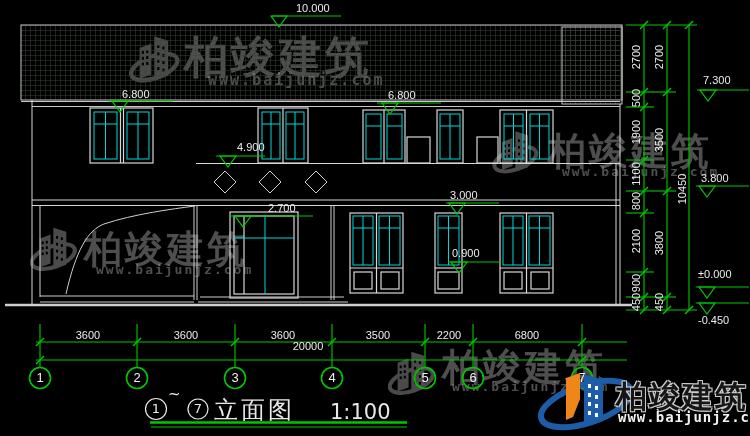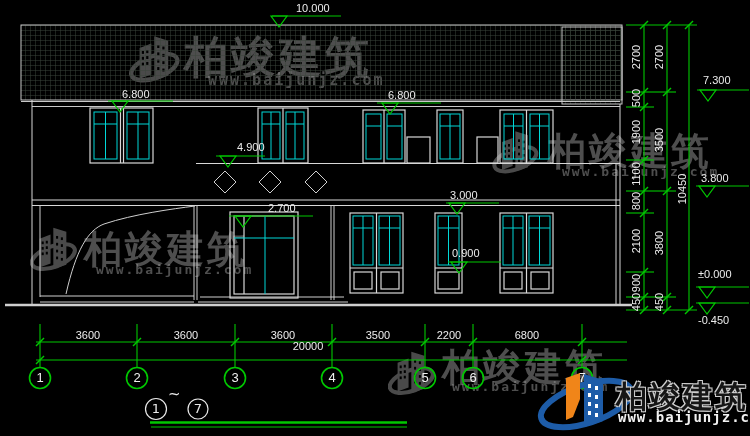--- a/index.html
+++ b/index.html
@@ -358,20 +358,22 @@
     <div class="axis-num" style="left:126px;top:371px">2</div>
     <div class="axis-num" style="left:224px;top:371px">3</div>
     <div class="axis-num" style="left:321px;top:371px">4</div>
     <div class="axis-num" style="left:414px;top:371px">5</div>
     <div class="axis-num" style="left:462px;top:371px">6</div>
     <div class="axis-num" style="left:571px;top:371px">7</div>
 
     <div class="t-big ctr" style="left:146px;top:401px;width:20px;font-size:13px">1</div>
     <div class="t-big" style="left:168px;top:385px;font-size:15px">~</div>
     <div class="t-big ctr" style="left:188px;top:401px;width:20px;font-size:13px">7</div>
+    <div class="t-big" style="left:214px;top:394px;font-size:24px;letter-spacing:3px">立面图</div>
+    <div class="t-big" style="left:330px;top:400px;font-size:21px">1:100</div>
   </div>
 
   <div>
     <svg class="layer" style="pointer-events:none" viewBox="0 0 750 436">
       <ellipse cx="586" cy="404" rx="47" ry="19" transform="rotate(-18 586 404)" fill="none" stroke="#1d5ca8" stroke-width="6"></ellipse>
       <polygon points="566,378 580,373 580,399 573,417 566,420" fill="#f08519"></polygon>
       <polygon points="584,374 603,380 603,421 584,427" fill="#1d5ca8"></polygon>
       <g fill="#fff">
         <rect x="588" y="384" width="3" height="4"></rect>
           <rect x="595" y="386" width="3" height="4"></rect>

